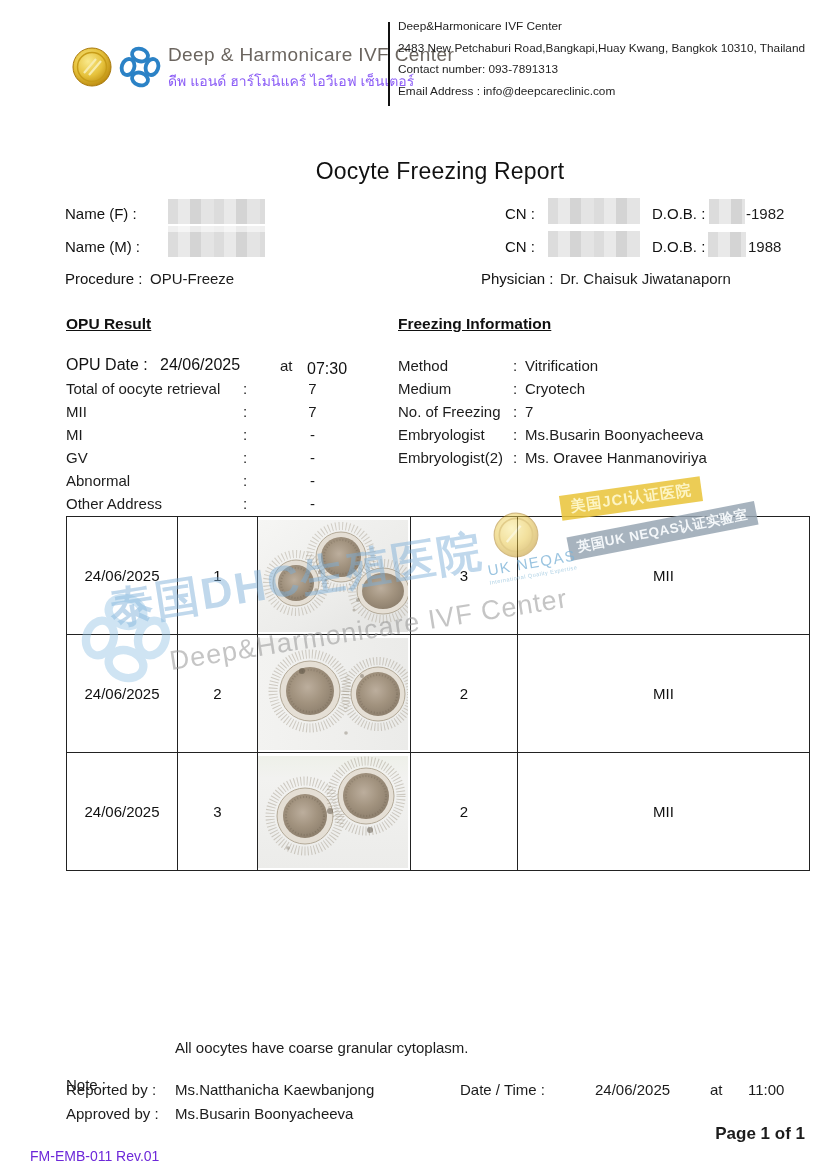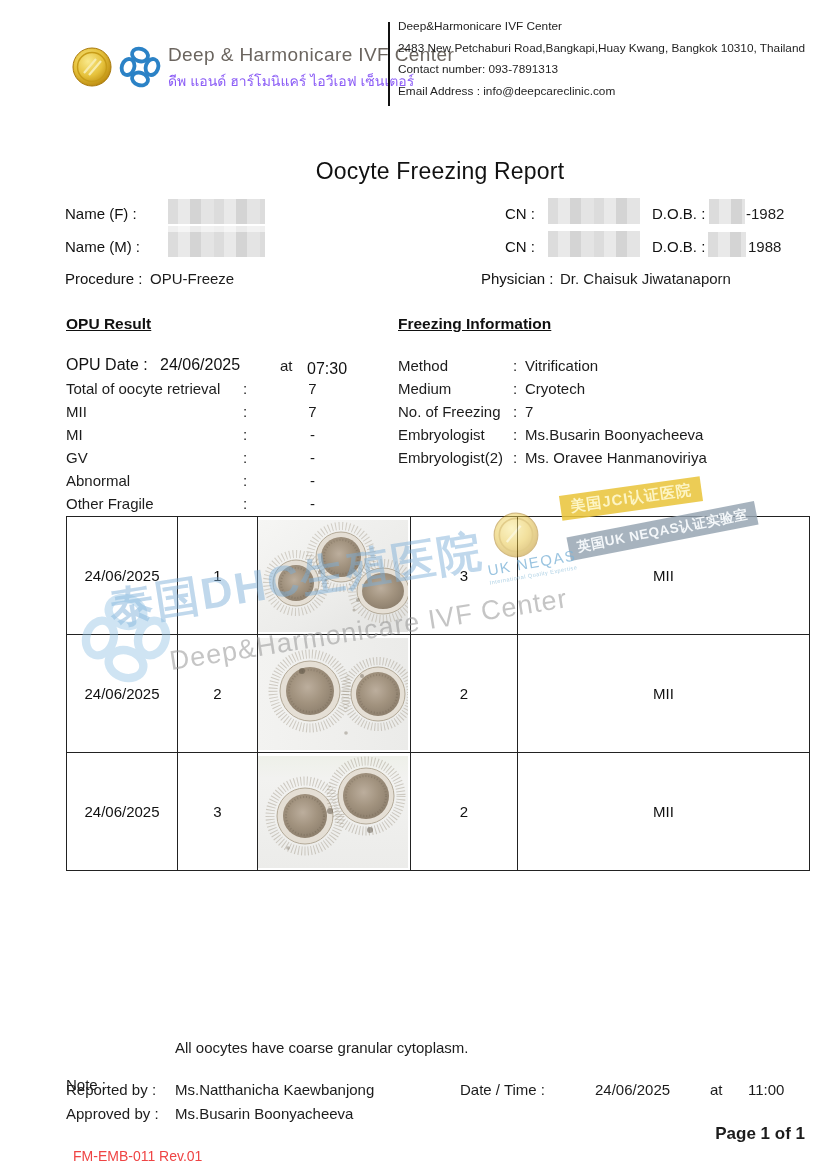--- a/index.html
+++ b/index.html
@@ -57,21 +57,21 @@
   .stamp-neqas{left:567px;top:519px;transform:rotate(-11deg);background:rgba(148,162,176,.82);
                color:rgba(247,250,252,.96);font-size:13.5px;font-weight:bold;padding:3px 9px;
                letter-spacing:.5px;white-space:nowrap;}
   .wm-ukneqas{left:487px;top:554px;transform:rotate(-10deg);color:rgba(125,180,215,.78);
               font-size:15px;letter-spacing:1.5px;white-space:nowrap;}
   .wm-ukneqas-sub{left:489px;top:572px;transform:rotate(-10deg);color:rgba(150,195,220,.75);
                   font-size:5.5px;letter-spacing:.5px;white-space:nowrap;}
   .wm-coin{left:493px;top:512px;opacity:.5;}
   
   .pg{font-size:17px;font-weight:bold;}
-  .form-code{font-size:14px;color:#ef4444;margin-left:43px;}
+  .form-code{font-size:14px;color:#6d28d9;}
 </style>
 </head>
 <body>
 
 <div class="page">
 
   <svg width="0" height="0" style="position:absolute">
     <defs>
       <radialGradient id="oocGrad" cx="45%" cy="42%" r="60%">
         <stop offset="0%" stop-color="#bcae9d"></stop>
@@ -168,21 +168,21 @@
   <div class="abs kv-lab" style="left:295px;top:426px;width:35px;text-align:center;">-</div>
 
   <div class="abs kv-lab" style="left:66px;top:449px;">GV</div>
   <div class="abs kv-lab" style="left:243px;top:449px;">:</div>
   <div class="abs kv-lab" style="left:295px;top:449px;width:35px;text-align:center;">-</div>
 
   <div class="abs kv-lab" style="left:66px;top:472px;">Abnormal</div>
   <div class="abs kv-lab" style="left:243px;top:472px;">:</div>
   <div class="abs kv-lab" style="left:295px;top:472px;width:35px;text-align:center;">-</div>
 
-  <div class="abs kv-lab" style="left:66px;top:495px;">Other Fragile</div>
+  <div class="abs kv-lab" style="left:66px;top:495px;">Other Address</div>
   <div class="abs kv-lab" style="left:243px;top:495px;">:</div>
   <div class="abs kv-lab" style="left:295px;top:495px;width:35px;text-align:center;">-</div>
 
   <div class="abs sec-h" style="left:398px;top:315px;">Freezing Information</div>
 
   <div class="abs kv-lab" style="left:398px;top:357px;">Method</div>
   <div class="abs kv-lab" style="left:513px;top:357px;">:</div>
   <div class="abs kv-lab" style="left:525px;top:357px;">Vitrification</div>
 
   <div class="abs kv-lab" style="left:398px;top:380px;">Medium</div>

